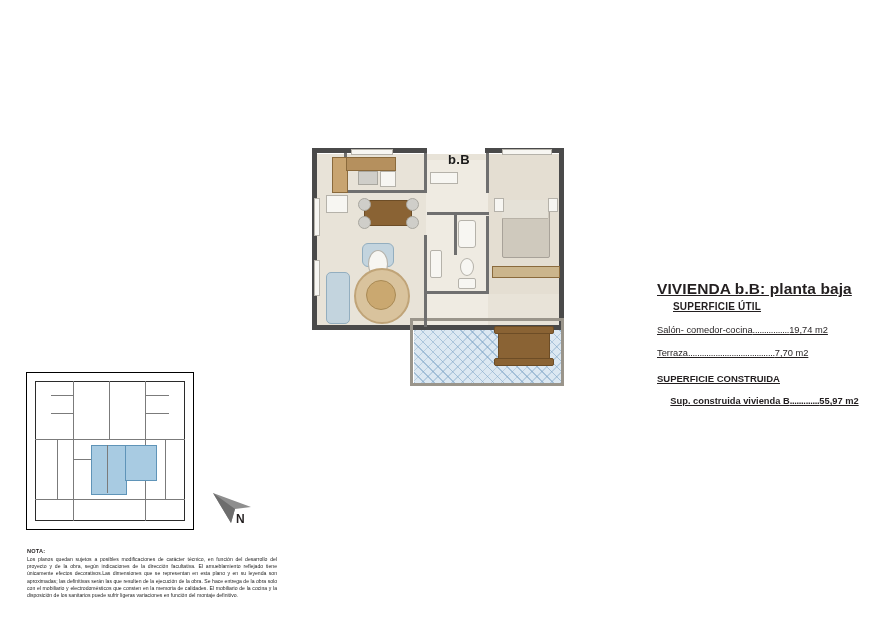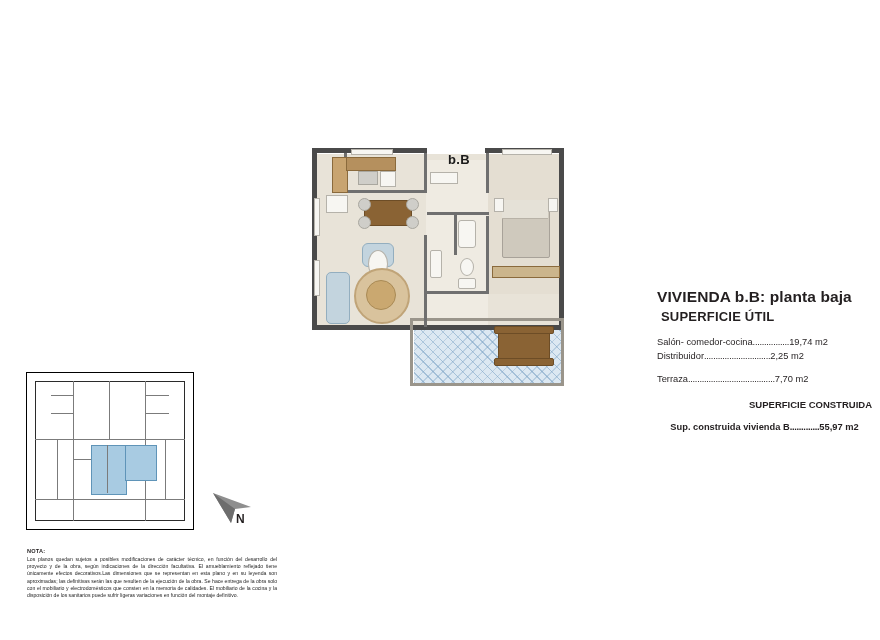--- a/index.html
+++ b/index.html
@@ -83,47 +83,47 @@
   .f-wood-d { background: #8a6334; border: 1px solid #6d4d26; }
   .f-grey { background: #cfcec9; border: 1px solid #a9a79f; }
   .f-white { background: #f7f6f2; border: 1px solid #b5b2aa; }
   .f-sofa { background: #c3d4de; border: 1px solid #93aebf; border-radius: 3px; }
   .circle { border-radius: 50%; }
 
   
   .panel {
     position: absolute;
     left: 657px;
-    top: 288px;
+    top: 280px;
     width: 215px;
+    text-decoration: underline;
   }
   .panel-title {
     font-size: 15.5px;
     font-weight: bold;
     letter-spacing: .1px;
     margin: 0 0 3px 0;
     white-space: nowrap;
   }
   .panel-sub {
-    font-size: 13px;
+    font-size: 10px;
     font-weight: bold;
     letter-spacing: .2px;
-    margin: 0 0 11px 4px;
+    margin: 0 0 11px 16px;
   }
   .row {
     font-size: 9.3px;
     line-height: 14px;
     white-space: nowrap;
   }
   .row.spaced { margin-top: 9px; }
   .row.bold, .panel-section { font-weight: bold; }
   .panel-section {
     font-size: 9.5px;
     margin-top: 13px;
-    text-align: right;
   }
   .row.built { margin-top: 10px; font-weight: bold; text-align: center; }
   .dots { letter-spacing: -.3px; }
 
   
   .keyplan {
     position: absolute;
     left: 26px;
     top: 372px;
     width: 168px;
@@ -250,23 +250,20 @@
 
   <div class="room-label" style="left:142px; top:12px;">b.B</div>
 </div>
 
 <div class="panel">
   <div class="panel-title">VIVIENDA b.B: planta baja</div>
   <div class="panel-sub">SUPERFICIE ÚTIL</div>
 
   <div class="row">
     <span>Salón- comedor-cocina</span><span class="dots">................</span><span>19,74 m2</span>
-  </div>
-  <div class="row">
-    <span>Distribuidor</span><span class="dots">.............................</span><span>2,25 m2</span>
   </div>
 
 
   <div class="row spaced">
     <span>Terraza</span><span class="dots">......................................</span><span>7,70 m2</span>
   </div>
 
   <div class="panel-section">SUPERFICIE CONSTRUIDA</div>
 
   <div class="row built">

